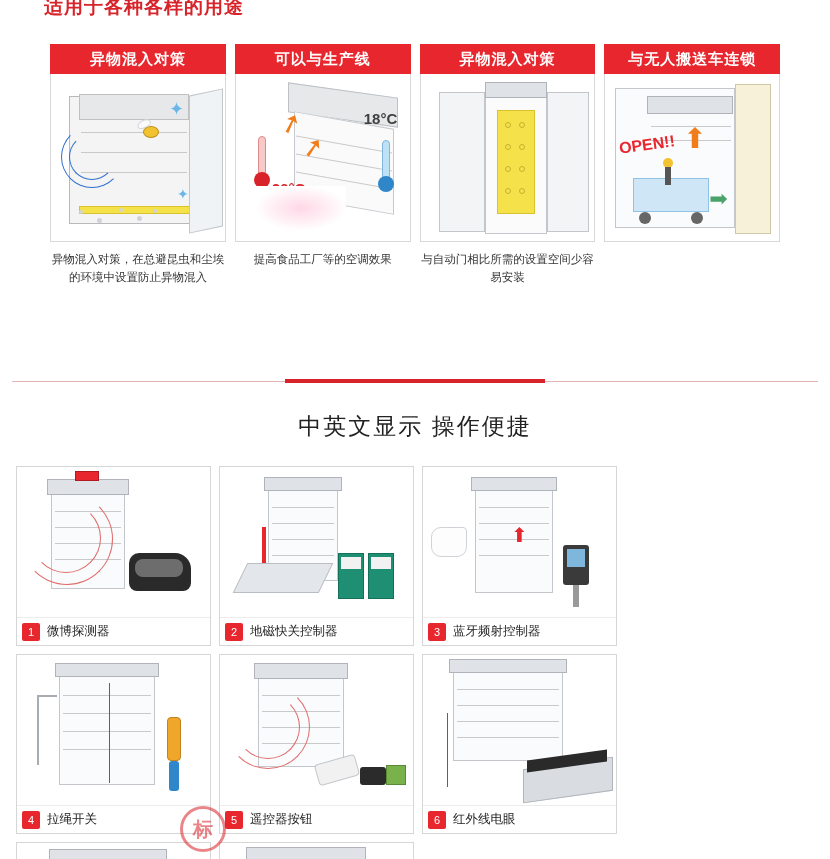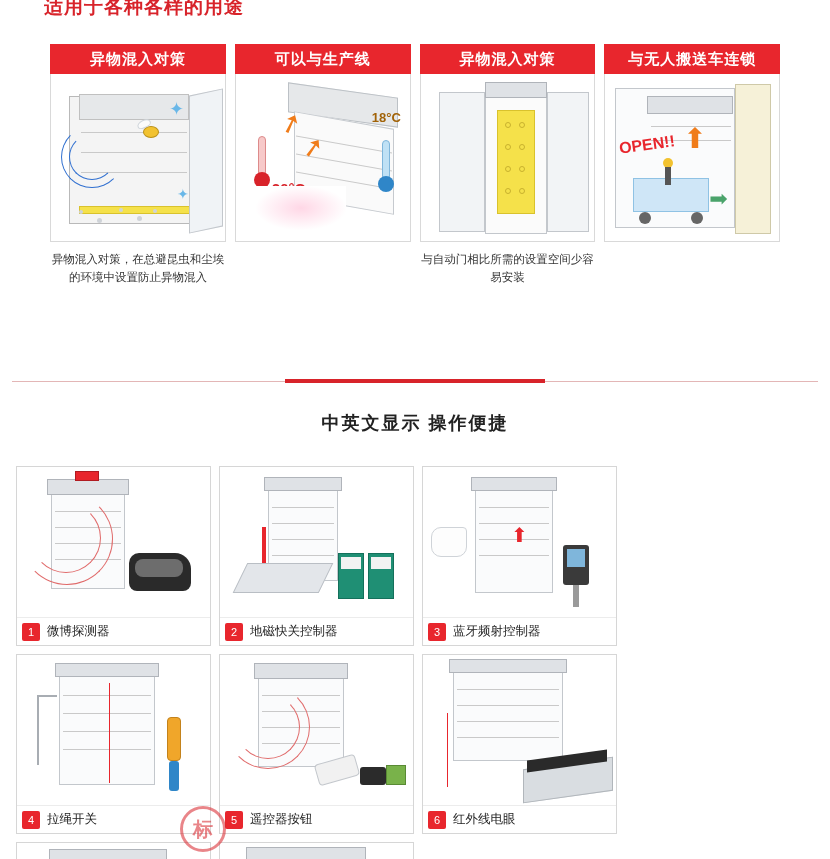--- a/index.html
+++ b/index.html
@@ -48,21 +48,21 @@
   
   .sec-title {
     position:absolute; left:0; right:0; top:331px; text-align:center;
     font-size: 30px; font-weight: bold; color:#111; letter-spacing:10px;
   }
   .sec-rule { position:absolute; left:12px; right:12px; top:381px; height:1px; background:#e3b6b6; }
   .sec-rule-strong { position:absolute; left:285px; width:260px; top:379px; height:4px; background:#d8232a; }
 
   .sub-title {
     position:absolute; left:0; right:0; top:411px; text-align:center;
-    font-size:18px; font-weight:bold; color:#222; letter-spacing:2px;
+    font-size:23px; font-weight:normal; color:#222; letter-spacing:2px;
   }
 
   
   .grid { position:absolute; left:16px; top:466px; width:798px; display:flex; flex-wrap:wrap; gap:8px 8px; }
   .fcard {
     width:195px; height:180px; border:1px solid #d6d6d6; position:relative;
     background:#fff; overflow:hidden;
   }
   .fcard .art { position:absolute; left:0; top:0; right:0; bottom:28px; }
   .fbar {
@@ -129,31 +129,32 @@
       <div class="app-banner">可以与生产线</div>
       <div class="app-img">
         <div style="position:absolute;left:52px;top:16px;width:110px;height:30px;background:#e6e8ea;border:1px solid #bcc1c6;transform:skewY(8deg);"></div>
         <div style="position:absolute;left:58px;top:46px;width:100px;height:86px;background:#fafafa;border:1px solid #c6cacf;transform:skewY(10deg);"></div>
         <div class="ln" style="left:60px;top:70px;width:96px;transform:skewY(10deg);"></div>
         <div class="ln" style="left:60px;top:88px;width:96px;transform:skewY(10deg);"></div>
         <div class="ln" style="left:60px;top:106px;width:96px;transform:skewY(10deg);"></div>
 
         <div style="position:absolute;left:146px;top:66px;width:8px;height:40px;background:#bfe1f5;border:1px solid #7fb6db;border-radius:4px;"></div>
         <div style="position:absolute;left:142px;top:102px;width:16px;height:16px;background:#2f86c8;border-radius:50%;"></div>
-        <div style="position:absolute;left:136px;top:36px;color:#a16207;font-size:13px;font-weight:bold;">18°C</div>
+        <div style="position:absolute;left:128px;top:36px;color:#404040;font-size:15px;font-weight:bold;">18°C</div>
 
         <div style="position:absolute;left:22px;top:62px;width:8px;height:40px;background:#f7c9c9;border:1px solid #dd8b8b;border-radius:4px;"></div>
         <div style="position:absolute;left:18px;top:98px;width:16px;height:16px;background:#d8232a;border-radius:50%;"></div>
         <div style="position:absolute;left:36px;top:106px;color:#d8232a;font-size:15px;font-weight:bold;">26°C</div>
 
         <div style="position:absolute;left:44px;top:34px;color:#f07c1a;font-size:26px;transform:rotate(-20deg);">➚</div>
         <div style="position:absolute;left:66px;top:58px;color:#f07c1a;font-size:26px;transform:rotate(-10deg);">➚</div>
 
         <div style="position:absolute;left:20px;top:112px;width:90px;height:44px;background:radial-gradient(ellipse at center,#ffd7e6 0%,#ffffff 72%);"></div>
       </div>
+      <div class="app-caption">提高食品工厂等的空调效果</div>
     </div>
 
     <div class="app-card">
       <div class="app-banner">异物混入对策</div>
       <div class="app-img">
         <div style="position:absolute;left:18px;top:18px;width:46px;height:140px;background:#f2f4f6;border:1px solid #c3c7cc;"></div>
         <div style="position:absolute;left:64px;top:10px;width:62px;height:150px;background:#fbfbfb;border:1px solid #c3c7cc;"></div>
         <div style="position:absolute;left:126px;top:18px;width:42px;height:140px;background:#f2f4f6;border:1px solid #c3c7cc;"></div>
         <div class="yellowbar" style="left:76px;top:36px;width:38px;height:104px;"></div>
         <div style="position:absolute;left:82px;top:44px;width:26px;height:90px;">

